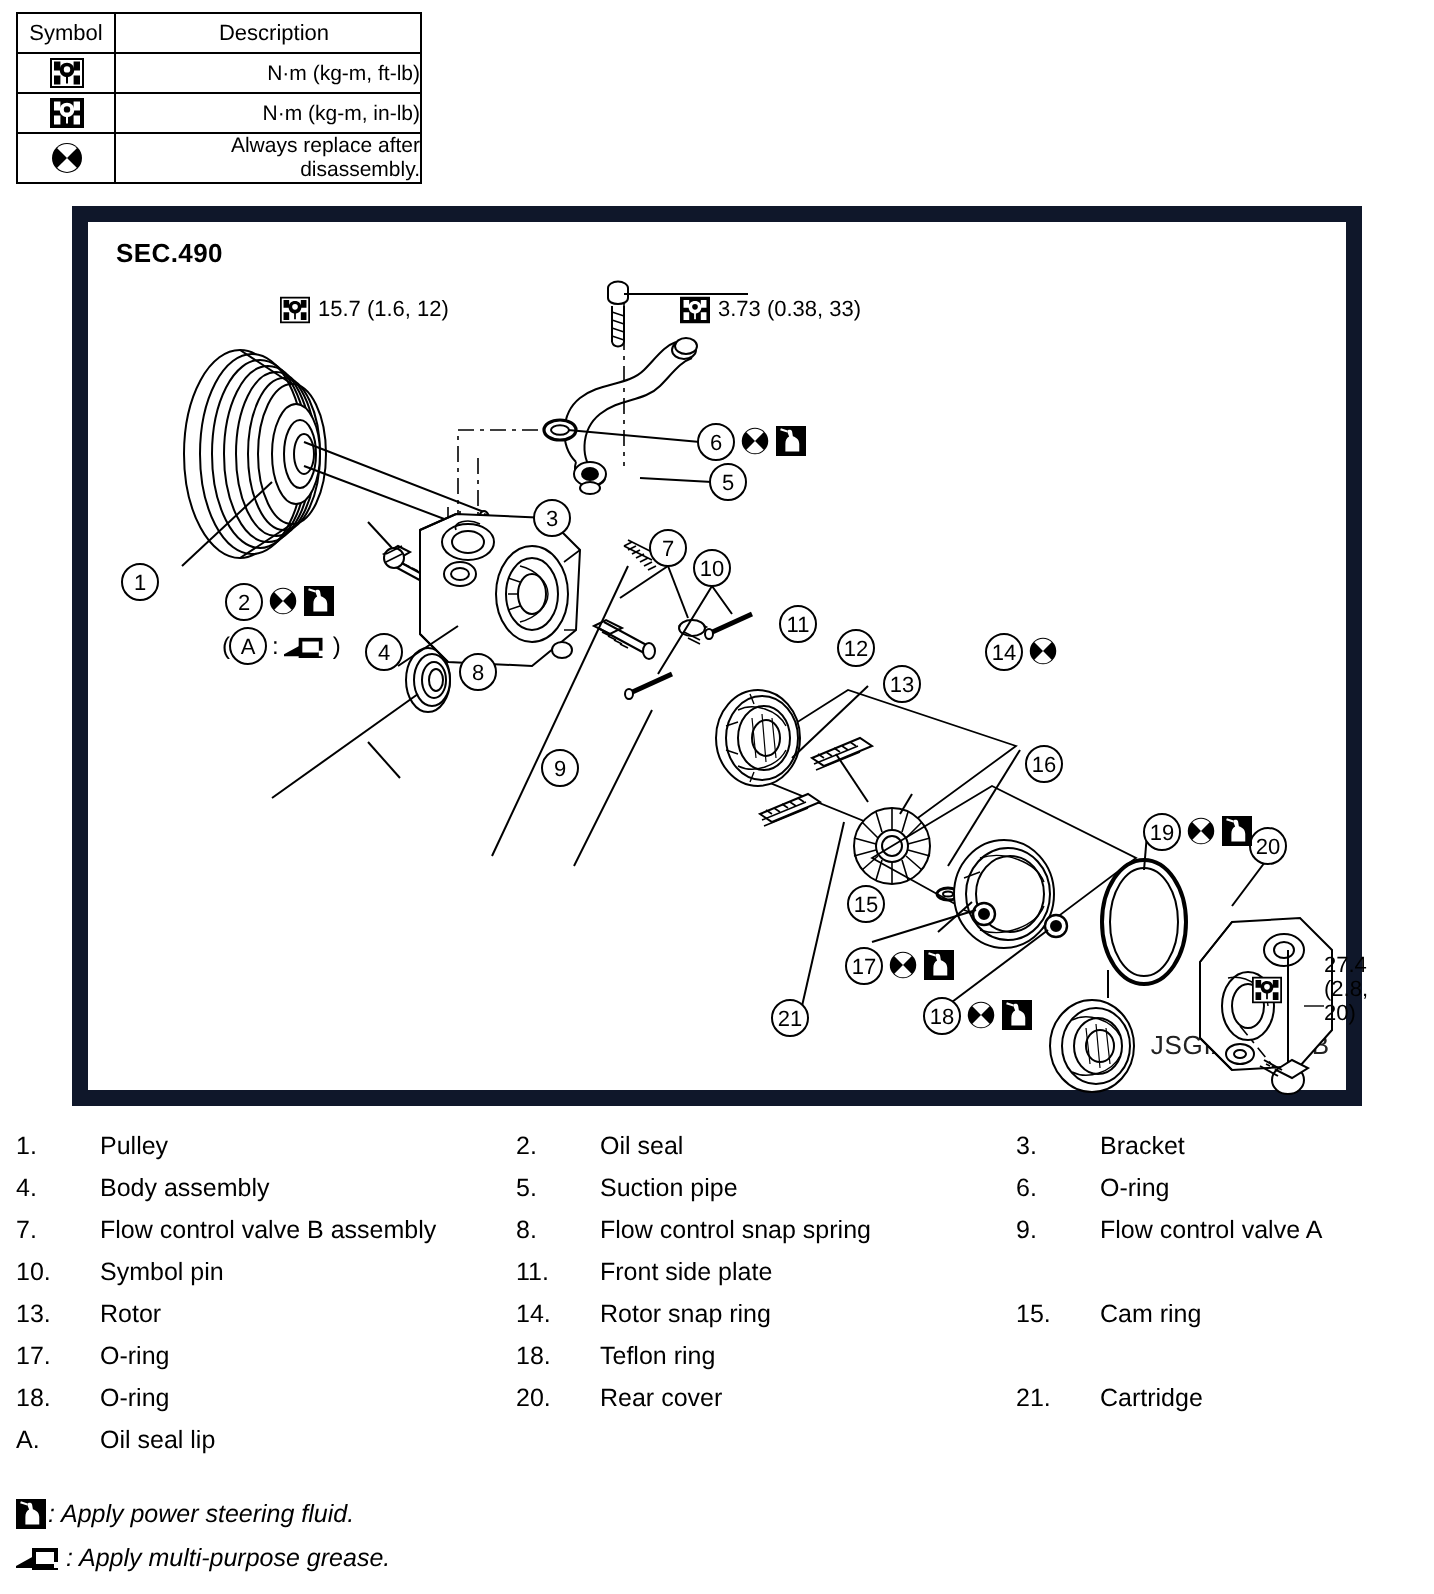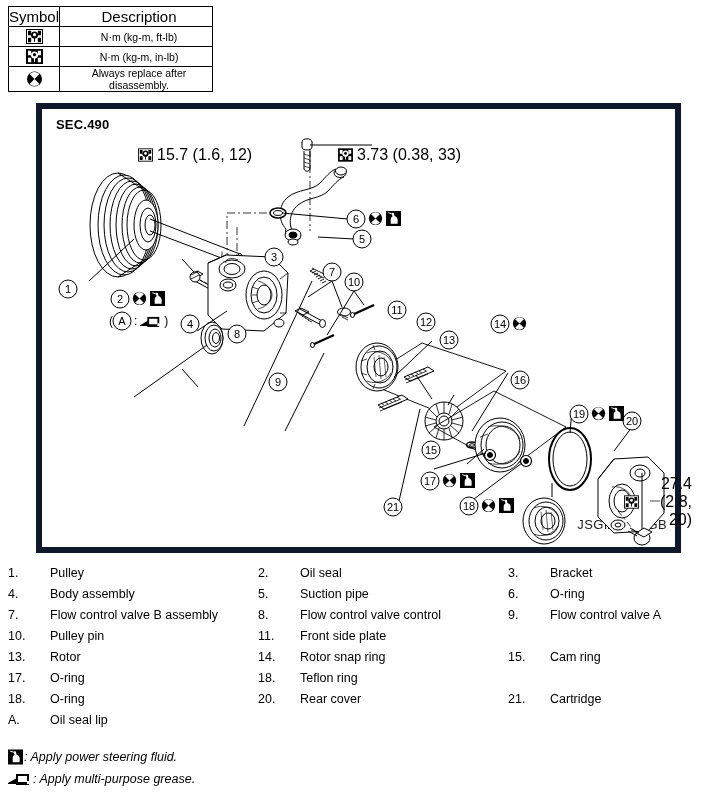--- a/index.html
+++ b/index.html
@@ -1,35 +1,35 @@
 <!DOCTYPE html>
 <html><head>
 <meta charset="utf-8">
 <style>
   html,body{margin:0;padding:0;background:#fff;}
   body{width:717px;height:797px;font-family:"Liberation Sans",sans-serif;color:#000;position:relative;overflow:hidden;}
 
   
   #symbol-table{position:absolute;left:8px;top:6px;border-collapse:collapse;}
   #symbol-table td,#symbol-table th{border:1px solid #000;font-weight:normal;font-size:10.5px;padding:0;}
-  #symbol-table th{height:18px;text-align:center;font-size:15px;}
+  #symbol-table th{height:18px;text-align:center;font-size:11px;}
   #symbol-table .c-sym{width:48px;text-align:center;}
-  #symbol-table .c-desc{width:146px;padding-left:6px;text-align:center;}
+  #symbol-table .c-desc{width:146px;padding-left:6px;text-align:right;}
   #symbol-table tr{height:20px;}
 
   
   .ico{display:inline-block;vertical-align:-3px;line-height:0;}
   .ico svg{display:block;}
 
   
-  #figure-frame{position:absolute;left:36px;top:103px;width:645px;height:450px;border:6px solid #0f172a;background:#fff;box-sizing:border-box;}
+  #figure-frame{position:absolute;left:36px;top:103px;width:645px;height:450px;border:8px solid #0f172a;background:#fff;box-sizing:border-box;}
   #sec-label{position:absolute;left:14px;top:8px;font-size:13px;font-weight:bold;letter-spacing:.2px;}
   #figure-id{position:absolute;right:8px;bottom:15px;font-size:13px;letter-spacing:.4px;color:#222;}
   #figure-svg{position:absolute;left:0;top:0;}
-  .torque-txt{font-size:16px;text-align:right;}
+  .torque-txt{font-size:11px;}
 
   
   #parts-list{position:absolute;left:8px;top:566px;width:700px;}
   .pl-row{display:flex;height:21px;align-items:baseline;}
   .pl-cell{display:flex;align-items:baseline;}
   .pl-c1{width:250px;}
   .pl-c2{width:250px;}
   .pl-c3{width:200px;}
   .pl-num{display:inline-block;width:26px;font-size:12.5px;}
   .pl-name{font-size:12.5px;margin-left:16px;}
@@ -610,31 +610,31 @@
         <span class="pl-name">O-ring</span>
       </div>
   </div>
   <div class="pl-row">
     <div class="pl-cell pl-c1">
         <span class="pl-num">7.</span>
         <span class="pl-name">Flow control valve B assembly</span>
       </div>
     <div class="pl-cell pl-c2">
         <span class="pl-num">8.</span>
-        <span class="pl-name">Flow control valve control</span>
+        <span class="pl-name">Flow control snap spring</span>
       </div>
     <div class="pl-cell pl-c3">
         <span class="pl-num">9.</span>
         <span class="pl-name">Flow control valve A</span>
       </div>
   </div>
   <div class="pl-row">
     <div class="pl-cell pl-c1">
         <span class="pl-num">10.</span>
-        <span class="pl-name">Pulley pin</span>
+        <span class="pl-name">Symbol pin</span>
       </div>
     <div class="pl-cell pl-c2">
         <span class="pl-num">11.</span>
         <span class="pl-name">Front side plate</span>
       </div>
   </div>
   <div class="pl-row">
     <div class="pl-cell pl-c1">
         <span class="pl-num">13.</span>
         <span class="pl-name">Rotor</span>

